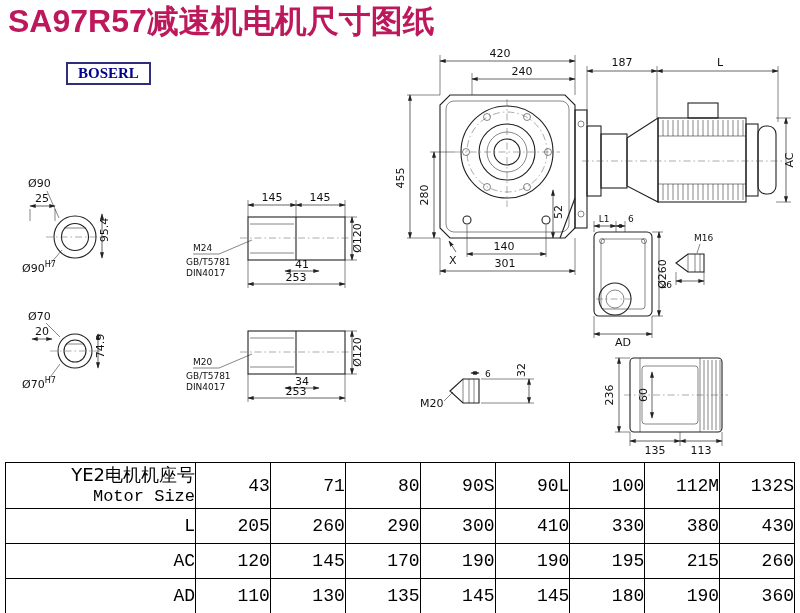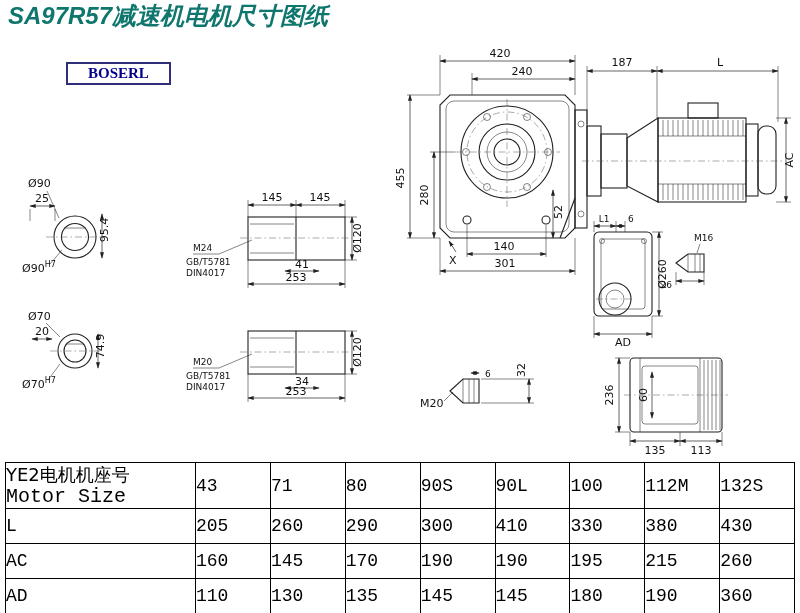--- a/index.html
+++ b/index.html
@@ -1,38 +1,38 @@
 <!DOCTYPE html>
 <html><head>
 <meta charset="utf-8">
 <style>
   * { margin:0; padding:0; box-sizing:border-box; }
   html,body { width:800px; height:613px; }
   body { background:#fff; position:relative; overflow:hidden; font-family:"DejaVu Sans",sans-serif; }
-  .title { position:absolute; left:8px; top:0; font-size:24px; font-weight:bold; color:#0f766e;
-           font-family:"Liberation Sans","DejaVu Sans",sans-serif; white-space:nowrap;font-style:italic; }
+  .title { position:absolute; left:8px; top:0; font-size:32px; font-weight:bold; color:#be185d;
+           font-family:"Liberation Sans","DejaVu Sans",sans-serif; white-space:nowrap; }
   .logo  { position:absolute; left:66px; top:62px; border:2px solid #2e2e7a; color:#00008b;
            font-family:"Liberation Serif","DejaVu Serif",serif; font-weight:bold; font-size:15px;
-           padding:1px 20px; background:#fff; }
+           padding:1px 10px; background:#fff; }
   svg.draw { position:absolute; left:0; top:0; }
   svg text { font-family:"DejaVu Sans",sans-serif; font-size:11px; fill:#111; }
   svg text.s { font-size:9px; }
   .mid { text-anchor:middle; } .end { text-anchor:end; }
   .ol { fill:none; stroke:#222; stroke-width:1.1; }
   .tn { fill:none; stroke:#222; stroke-width:0.55; }
   .cl { fill:none; stroke:#555; stroke-width:0.5; stroke-dasharray:7 3 1.5 3; }
   .dm { fill:none; stroke:#222; stroke-width:0.7; }
   table.dims { position:absolute; left:5px; top:462px; width:790px; border-collapse:collapse;
-               table-layout:fixed; text-align:left; color:#000;
+               table-layout:fixed; text-align:right; color:#000;
                font-family:"Liberation Mono","DejaVu Sans Mono",monospace; font-size:18px; }
   table.dims th, table.dims td { border:1px solid #000; font-weight:normal; padding:0; }
   table.dims th { height:46px; }
   table.dims td { height:35px; }
   .cn { font-family:"DejaVu Sans",sans-serif; font-size:18px; line-height:22px; }
-  .en { font-size:20px; line-height:22px; }
+  .en { font-size:17px; line-height:22px; }
 </style>
 </head>
 <body>
 
 <div class="title">SA97R57减速机电机尺寸图纸</div>
 <div class="logo">BOSERL</div>
 
 <svg class="draw" width="800" height="462" viewBox="0 0 800 462">
   <defs>
     <marker id="arr" viewBox="0 0 10 10" refX="9" refY="5" markerWidth="9" markerHeight="9" orient="auto-start-reverse">
@@ -308,21 +308,21 @@
     <td>260</td>
     <td>290</td>
     <td>300</td>
     <td>410</td>
     <td>330</td>
     <td>380</td>
     <td>430</td>
   </tr>
   <tr>
     <td>AC</td>
-    <td>160</td>
+    <td>120</td>
     <td>145</td>
     <td>170</td>
     <td>190</td>
     <td>190</td>
     <td>195</td>
     <td>215</td>
     <td>260</td>
   </tr>
   <tr>
     <td>AD</td>

